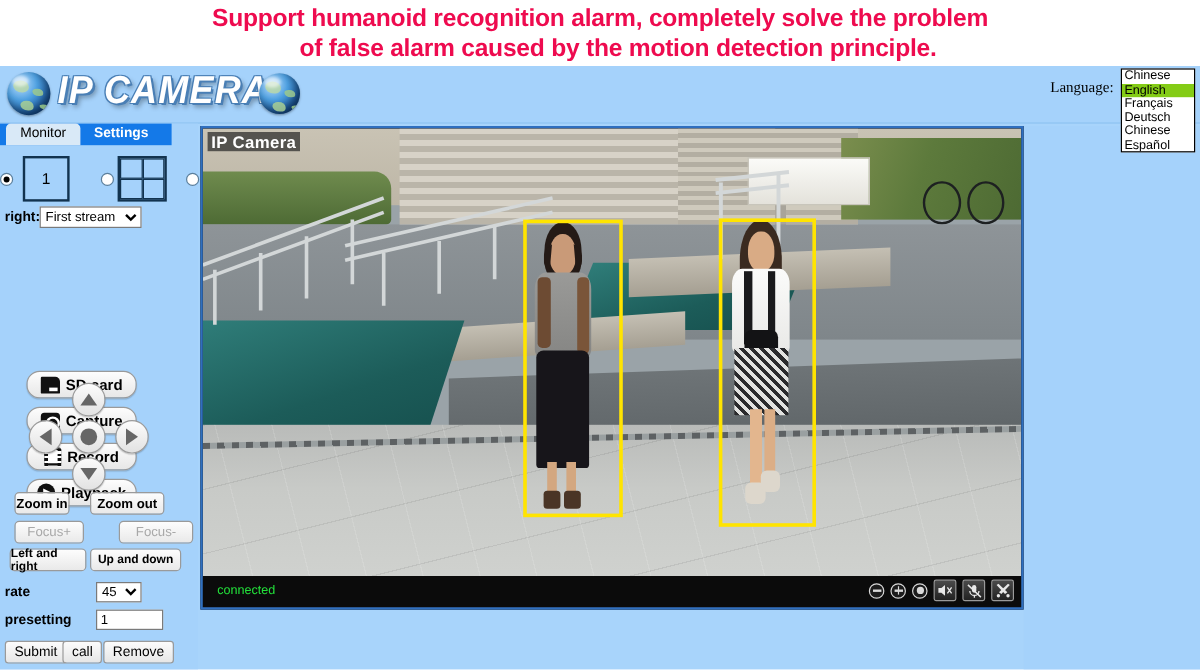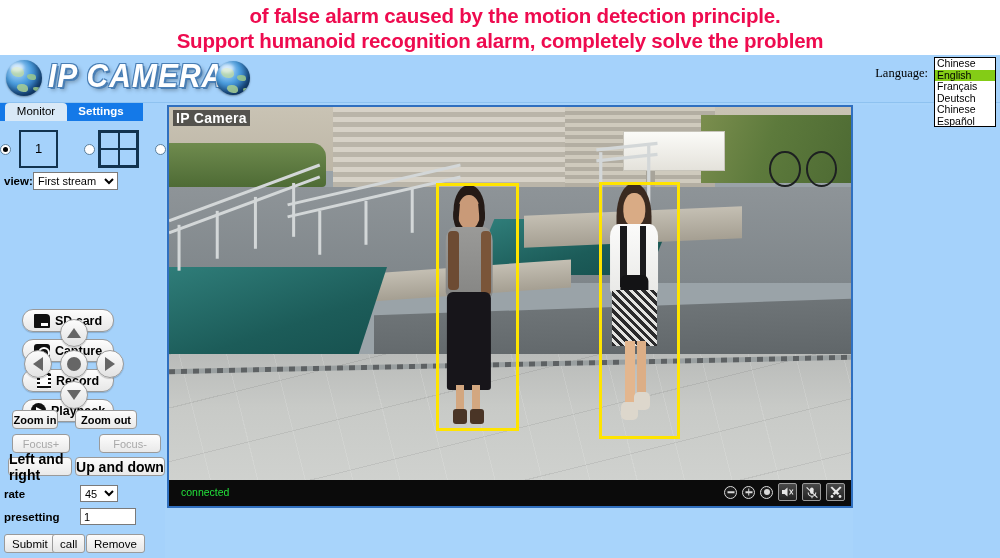--- a/index.html
+++ b/index.html
@@ -180,21 +180,21 @@
 
   .sbtn {
     position:absolute; height:19px;
     background:linear-gradient(#fdfdfd,#e9e9e9);
     border:1px solid #9a9a9a; border-radius:4px;
     font-size:11px; font-weight:bold; color:#000;
     display:flex; align-items:center; justify-content:center;
     cursor:default;
   }
   .sbtn.dis { color:#a8a8a8; font-weight:normal; }
-  .sbtn.small { font-size:14px; }
+  .sbtn.small { font-size:10px; }
 
   .frow { position:absolute; left:4px; font-size:11.5px; font-weight:bold; color:#000; }
   .rate-sel {
     position:absolute; left:80px; top:485px; width:38px; height:17px;
     font-size:11px; border:1px solid #7a7a7a; background:#fff; color:#000;
     font-family:"Liberation Sans", sans-serif;
   }
   .preset-inp {
     position:absolute; left:80px; top:508px; width:56px; height:17px;
     font-size:11px; border:1px solid #7a7a7a; background:#fff; color:#000;
@@ -317,22 +317,22 @@
   }
   .cbtn-sq svg { display:block; }
   .scrollspacer { position:absolute; left:853px; top:105px; width:147px; height:453px; background:#a5d2fb; }
 </style>
 </head>
 <body>
 
 <div id="page">
 
   <div class="banner">
+    <div class="ln">Support humanoid recognition alarm, completely solve the problem</div>
     <div class="ln ln2">of false alarm caused by the motion detection principle.</div>
-    <div class="ln">Support humanoid recognition alarm, completely solve the problem</div>
   </div>
 
   <div class="header"></div>
   <div class="globe globe-left"></div>
   <div class="logo-text">IP CAMERA</div>
   <div class="globe globe-right"></div>
   <div class="lang-label">Language:</div>
   <div class="lang-box">
     <div class="opt">Chinese</div>
     <div class="opt sel">English</div>
@@ -369,21 +369,21 @@
         <i></i>
           <i></i>
           <i></i>
         <i></i>
           <i></i>
           <i></i>
       </div>
     </div>
 
     <div class="view-row">
-      <div class="view-label">view:</div>
+      <div class="view-label">right:</div>
       <select class="view-select">
         <option>First stream</option>
       </select>
     </div>
 
     <div class="bigbtn" style="top:206px">
       <span class="bicon ic-sd"></span>
       <span>SD card</span>
     </div>
     <div class="bigbtn" style="top:236px">
@@ -417,21 +417,21 @@
         </div>
     </div>
 
     <div class="sbtn" style="left:12px;top:307px;width:46px;">Zoom in</div>
     <div class="sbtn" style="left:75px;top:307px;width:62px;">Zoom out</div>
 
     <div class="sbtn dis" style="left:12px;top:331px;width:58px;">Focus+</div>
     <div class="sbtn dis" style="left:75px;top:331px;width:62px;margin-left:24px;">Focus-</div>
 
     <div class="sbtn small" style="left:8px;top:354px;width:64px;">Left and right</div>
-    <div class="sbtn small" style="left:75px;top:354px;width:90px;">Up and down</div>
+    <div class="sbtn small" style="left:75px;top:354px;width:76px;">Up and down</div>
   </div>
 
   <div class="frow" style="top:488px">rate</div>
   <select class="rate-sel">
     <option>45</option>
   </select>
 
   <div class="frow" style="top:511px">presetting</div>
   <input class="preset-inp" value="1" style="">
 

